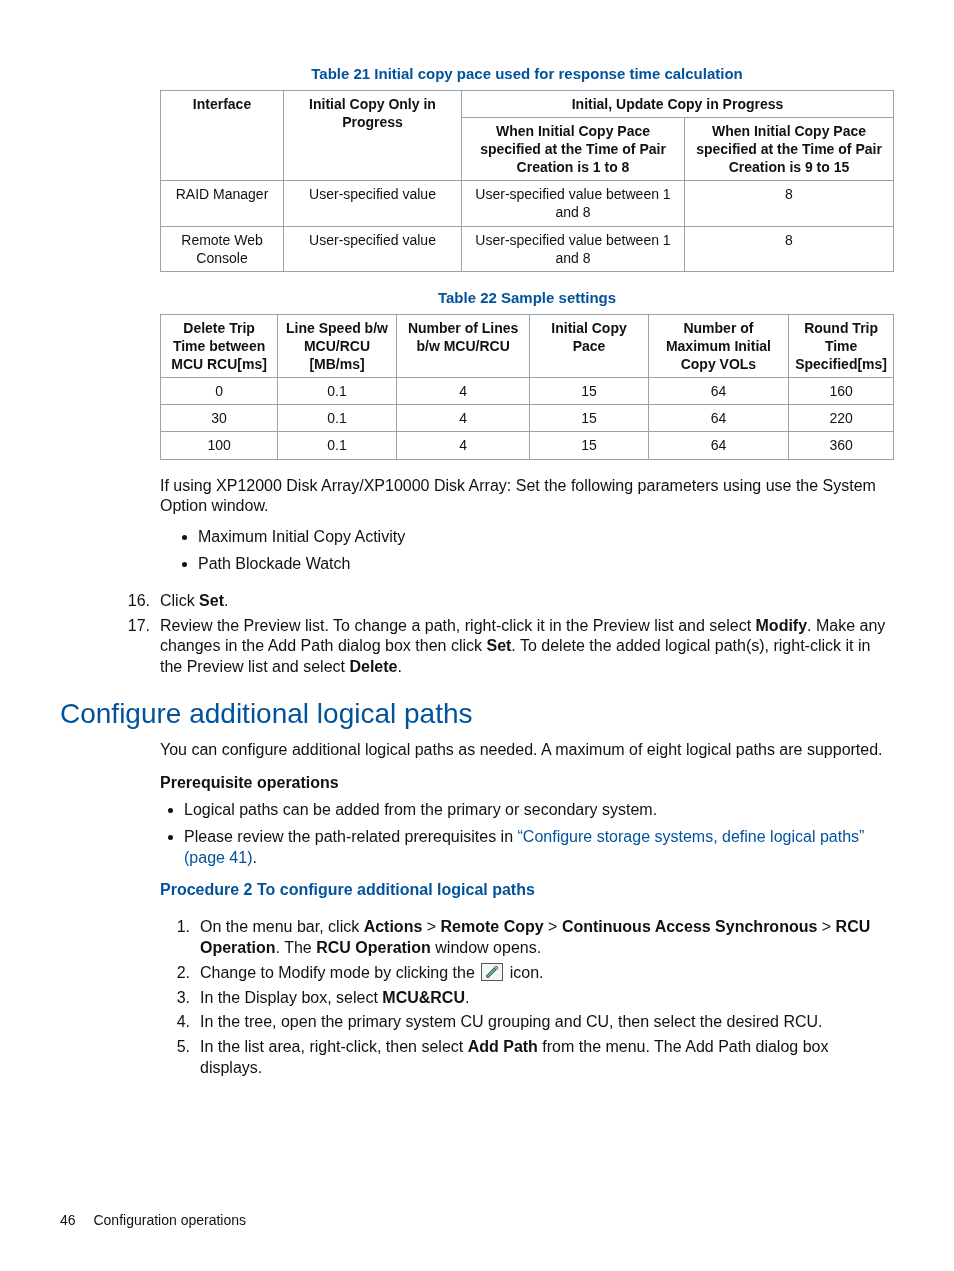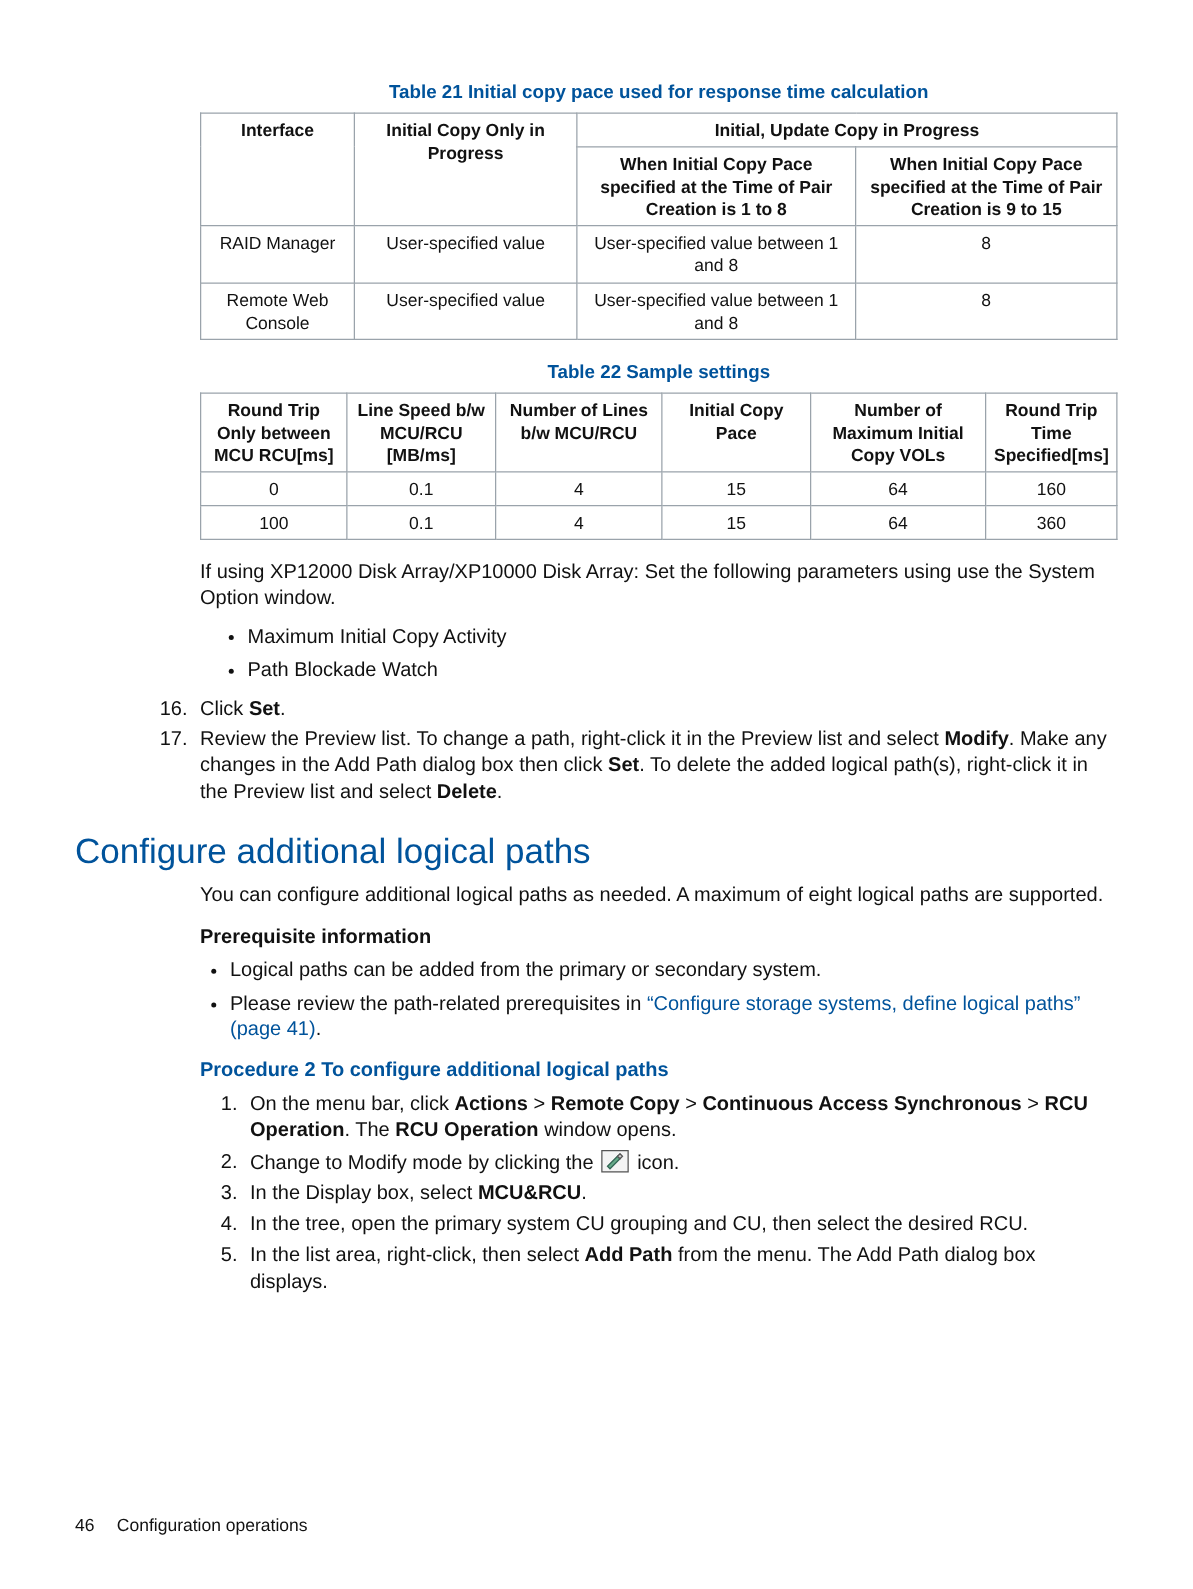--- a/index.html
+++ b/index.html
@@ -49,21 +49,21 @@
   .bold  { font-weight: bold; }
   ul.bullets {
     margin: 0 0 10px 0;
     padding-left: 24px;
   }
   ul.bullets li {
     margin: 6px 0;
     list-style-type: disc;
   }
   ol.steps {
-    margin: 0 0 14px 0;
+    margin: 16px 0 14px 0;
     padding-left: 0;
   }
   ol.steps > li {
     display: flex;
     margin: 4px 0;
   }
   ol.steps > li .num {
     width: 30px;
     flex: 0 0 30px;
     text-align: right;
@@ -140,38 +140,46 @@
         <td>User-specified value between 1 and 8</td>
         <td>8</td>
       </tr>
     </tbody>
   </table>
 
   <div class="tablecaption">Table 22 Sample settings</div>
   <table>
     <thead>
       <tr>
-        <th style="width:120px">Round Trip Only between MCU RCU[ms]</th>
+        <th style="width:120px">Delete Trip Time between MCU RCU[ms]</th>
         <th style="width:120px">Line Speed b/w MCU/RCU [MB/ms]</th>
         <th style="width:140px">Number of Lines b/w MCU/RCU</th>
         <th style="width:130px">Initial Copy Pace</th>
         <th style="width:150px">Number of Maximum Initial Copy VOLs</th>
         <th>Round Trip Time Specified[ms]</th>
       </tr>
     </thead>
     <tbody>
       <tr>
         <td>0</td>
         <td>0.1</td>
         <td>4</td>
         <td>15</td>
         <td>64</td>
         <td>160</td>
       </tr>
       <tr>
+        <td>30</td>
+        <td>0.1</td>
+        <td>4</td>
+        <td>15</td>
+        <td>64</td>
+        <td>220</td>
+      </tr>
+      <tr>
         <td>100</td>
         <td>0.1</td>
         <td>4</td>
         <td>15</td>
         <td>64</td>
         <td>360</td>
       </tr>
     </tbody>
   </table>
 
@@ -196,21 +204,21 @@
       <span class="txt">
         <span>Review the Preview list. To change a path, right-click it in the Preview list and select </span><span class="bold">Modify</span><span>. Make any changes in the Add Path dialog box then click </span><span class="bold">Set</span><span>. To delete the added logical path(s), right-click it in the Preview list and select </span><span class="bold">Delete</span><span>.</span>
       </span>
     </li>
   </ol>
 
   <h2 class="sectionhead">Configure additional logical paths</h2>
 
   <p class="bodytext">You can configure additional logical paths as needed. A maximum of eight logical paths are supported.</p>
 
-  <div class="subhead-bold">Prerequisite information</div>
+  <div class="subhead-bold">Prerequisite operations</div>
 
   <ul class="bullets">
     <li>Logical paths can be added from the primary or secondary system.</li>
     <li>
       <span>Please review the path-related prerequisites in </span><a class="link" href="#">“Configure storage systems, define logical paths” (page 41)</a><span>.</span>
     </li>
   </ul>
 
   <div class="subhead-blue">Procedure 2 To configure additional logical paths</div>
 

